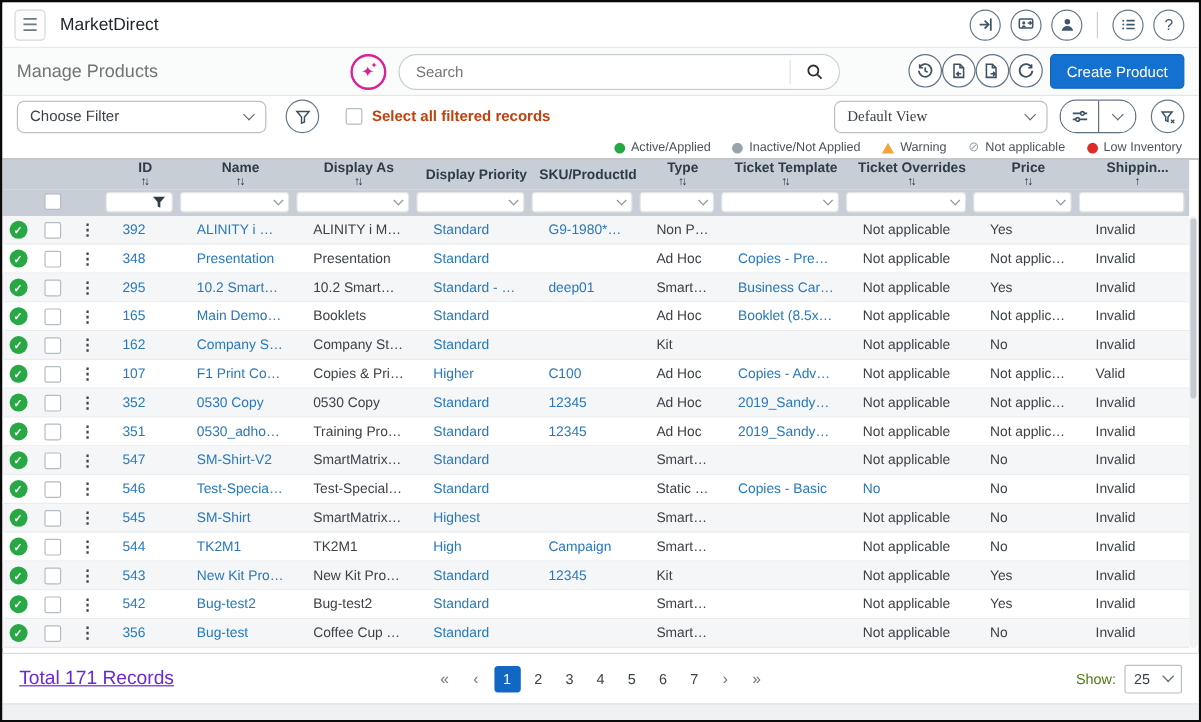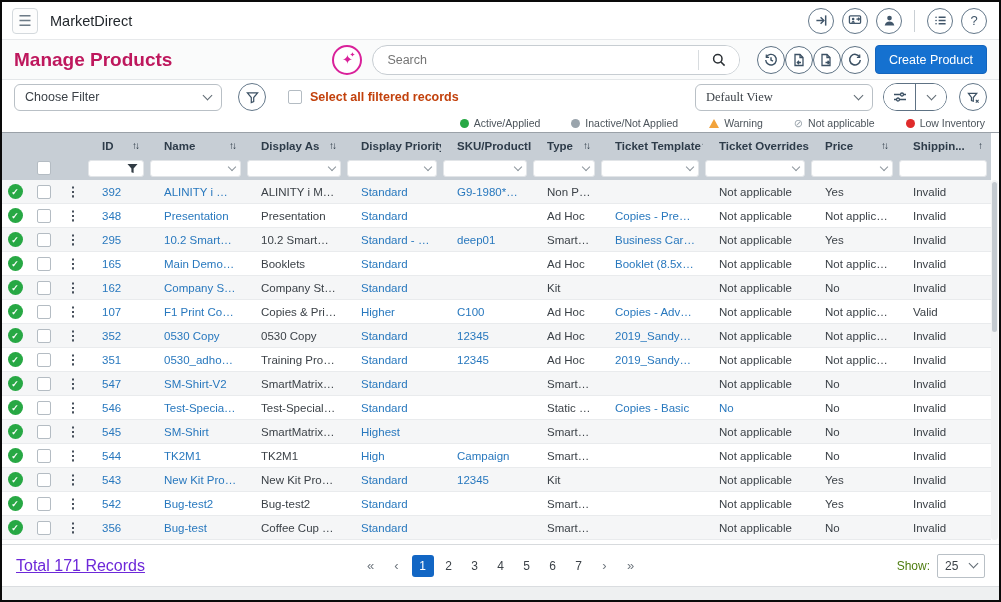--- a/index.html
+++ b/index.html
@@ -11,61 +11,61 @@
   .topbar { height:38px; display:flex; align-items:center; padding:0 12px 0 10px; border-bottom:1px solid #e7e9eb; background:#fff; flex:0 0 auto; }
   .hamburger { width:26px; height:26px; border:1px solid #d4d9dd; border-radius:4px; display:flex; align-items:center; justify-content:center; color:#6d7b87; font-size:15px; background:#fdfdfd; cursor:pointer; }
   .brand { margin-left:12px; font-size:14.5px; color:#23282d; font-weight:400; }
   .top-icons { margin-left:auto; display:flex; align-items:center; gap:8px; }
   .circle-btn { width:26px; height:26px; border:1.5px solid #64788a; border-radius:50%; display:flex; align-items:center; justify-content:center; background:#fff; color:#41566a; cursor:pointer; flex:0 0 auto; }
   .circle-btn svg { display:block; }
   .vdiv { width:1px; height:22px; background:#c9cfd4; margin:0 4px; }
 
   
   .toolbar { height:40px; display:flex; align-items:center; padding:0 12px; background:#fafbfb; border-bottom:1px solid #e4e7e9; flex:0 0 auto; }
-  .page-title { font-size:19px; font-weight:700; color:#be185d; }
+  .page-title { font-size:15px; font-weight:400; color:#737373; }
   .ai-btn { width:30px; height:30px; border-radius:50%; border:2px solid #d9219a; margin-left:160px; display:flex; align-items:center; justify-content:center; color:#d9219a; background:#fff; cursor:pointer; position:relative; }
   .ai-btn .s1 { font-size:13px; line-height:1; }
   .ai-btn .s2 { position:absolute; font-size:7px; top:4px; right:5px; }
   .searchbox { margin-left:10px; width:368px; height:30px; border:1px solid #c7cdd2; border-radius:16px; background:#fff; display:flex; align-items:center; overflow:hidden;justify-content:flex-end; }
   .searchbox input { flex:1; border:none; outline:none; padding:0 14px; font-size:12.5px; color:#333; background:transparent; font-family:inherit; }
   .searchbox .sdiv { width:1px; height:20px; background:#d8dcdf; }
   .search-go { width:40px; height:100%; display:flex; align-items:center; justify-content:center; background:#fff; border:none; cursor:pointer; color:#2a2f34; }
-  .tool-actions { margin-left:auto; display:flex; align-items:center; gap:0; }
+  .tool-actions { margin-left:auto; display:flex; gap:0; }
   .action-circle { width:28px; height:28px; border:1.5px solid #5e7284; border-radius:50%; background:#fff; display:flex; align-items:center; justify-content:center; color:#3c5164; cursor:pointer; }
   .create-btn { margin-left:6px; height:29px; padding:0 13px; background:#1571d0; border:1px solid #1264bd; color:#fff; font-size:12.5px; border-radius:4px; cursor:pointer; font-family:inherit; }
 
   
   .filterbar { height:34px; display:flex; align-items:center; padding:0 12px; background:#fff; flex:0 0 auto; }
   .select-like { height:27px; border:1px solid #b9c0c6; border-radius:6px; background:#fff; display:flex; align-items:center; justify-content:space-between; padding:0 10px; font-size:12.5px; color:#3c4248; cursor:pointer; }
   .choose-filter { width:208px; }
   .chev { width:7px; height:7px; border-right:1.5px solid #5f6a73; border-bottom:1.5px solid #5f6a73; transform:rotate(45deg); margin-top:-4px; flex:0 0 auto; }
   .funnel-circle { width:28px; height:28px; margin-left:16px; }
   .selall { display:flex; align-items:center; gap:8px; margin-left:22px; }
   .checkbox { width:14px; height:14px; border:1px solid #b4bcc3; border-radius:2px; background:#fff; cursor:pointer; flex:0 0 auto; }
   .selall-label { font-size:12.5px; color:#c2410c; font-weight:600; }
   .filter-right { margin-left:auto; display:flex; align-items:center; gap:10px; }
   .view-select { width:178px;font-family:Liberation Serif, serif; }
   .split-btn { display:flex; height:28px; border:1.5px solid #5e7284; border-radius:15px; overflow:hidden; background:#fff; }
   .split-half { display:flex; align-items:center; justify-content:center; width:31px; color:#3c5164; cursor:pointer; background:#fff; border:none; }
   .split-half + .split-half { border-left:1.5px solid #5e7284; }
   .clear-filter { margin-left:6px; }
 
   
-  .legend { height:18px; display:flex; align-items:center; justify-content:flex-end; gap:31px; padding:0 14px; background:#fff; flex:0 0 auto; }
+  .legend { height:18px; display:flex; align-items:center; justify-content:flex-end; gap:18px; padding:0 14px; background:#fff; flex:0 0 auto; }
   .lg-item { display:flex; align-items:center; gap:5px; font-size:10.5px; color:#4c545b; }
   .lg-dot { width:9px; height:9px; border-radius:50%; display:inline-block; }
   .lg-tri { width:0; height:0; border-left:5.5px solid transparent; border-right:5.5px solid transparent; border-bottom:9px solid #f2a33c; display:inline-block; }
   .lg-na { font-size:11px; color:#9aa4ac; line-height:1; }
 
   
   .grid { flex:0 0 auto; border-top:1px solid #9aa1a8; }
   .grow { display:grid; grid-template-columns:26px 32px 26px 62px 97px 100px 96px 90px 68px 104px 106px 88px 1fr; align-items:center; width:989px; }
   .ghead { background:#c7ced5; }
   .ghead-labels { height:25px; }
-  .hcell { display:flex; align-items:center; justify-content:space-between; padding:0 8px 0 16px; font-size:11.5px; font-weight:700; color:#2e3c4a; white-space:nowrap; overflow:hidden; }
+  .hcell { display:flex; align-items:center; justify-content:space-between; padding:0 8px 0 16px; font-size:11.5px; font-weight:700; color:#2e3c4a; white-space:nowrap; overflow:hidden;flex-direction:column; }
   .sort { font-size:10px; letter-spacing:-2px; color:#22303d; font-weight:700; cursor:pointer; padding-right:2px; }
   .ghead-filters { height:22px; padding-bottom:2px; }
   .fcell { padding:0 4px 0 2px; height:100%; display:flex; align-items:center; }
   .fbox { width:100%; height:17px; background:#fff; border:1px solid #e2e5e8; border-radius:3px; display:flex; align-items:center; justify-content:flex-end; padding:0 5px; cursor:pointer; }
   .fbox .chev { width:6px; height:6px; border-color:#8d959c; margin-top:-3px; }
   .funnel-small { color:#313b44; display:flex; align-items:center; }
   .cb-center { display:flex; justify-content:center; align-items:center; }
 
   .gbody { position:relative; }
   .grow.r { height:24px; border-bottom:1px solid #e9ebed; font-size:11.5px; color:#3c4248; background:#fff; }

